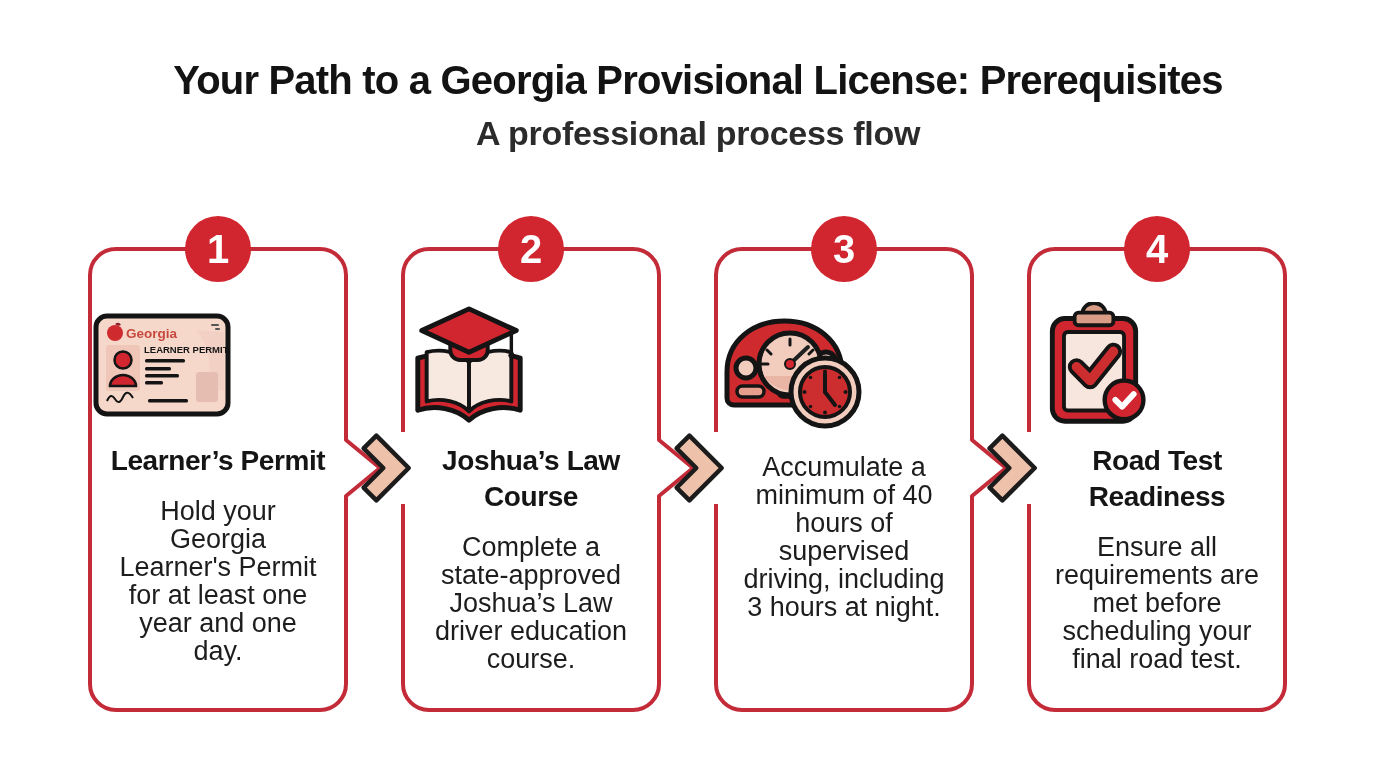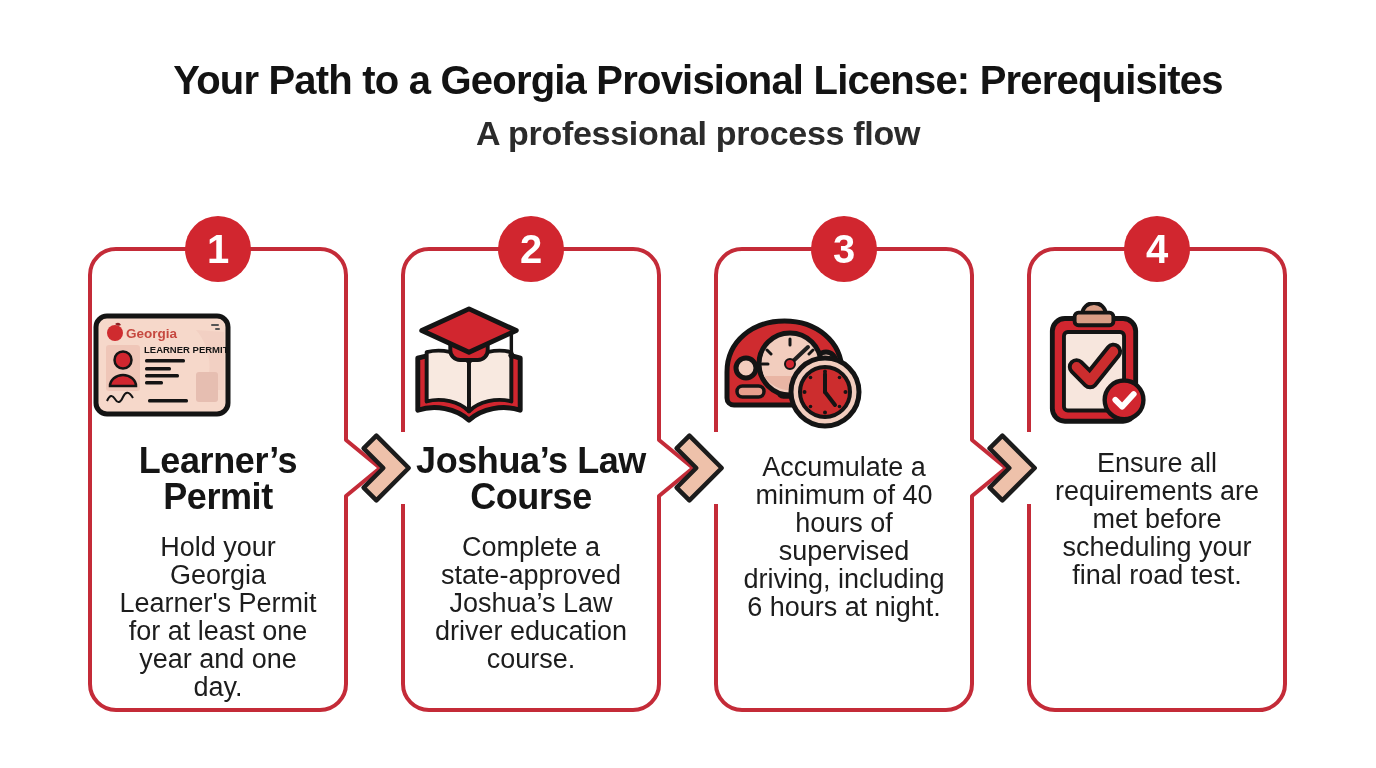--- a/index.html
+++ b/index.html
@@ -27,21 +27,21 @@
   .badge{
     position:absolute;top:-35px;left:50%;transform:translateX(-50%);
     width:66px;height:66px;border-radius:50%;background:#d1262f;
     color:#ffffff;font-size:40px;font-weight:bold;line-height:66px;text-align:center;
     z-index:3;
   }
   .icon-wrap{
     margin-top:48px;height:132px;display:flex;align-items:center;justify-content:flex-start;
   }
   .step-title{
-    margin:12px auto 0 auto;width:236px;font-size:36px;line-height:36px;
+    margin:12px auto 0 auto;width:236px;font-size:28px;line-height:36px;
     font-weight:bold;color:#151515;letter-spacing:-0.4px;
   }
   .step-desc{
     margin:18px auto 0 auto;width:212px;font-size:27px;line-height:28px;
     color:#1d1d1d;
   }
   
   .connector{position:absolute;top:398px;z-index:2;}
   .conn-1{left:328px;} .conn-2{left:641px;} .conn-3{left:954px;}
 </style>
@@ -123,37 +123,38 @@
           <circle cx="92.5" cy="69.5" r="1.8"></circle>
             <circle cx="121.5" cy="69.5" r="1.8"></circle>
           <circle cx="92.5" cy="98.5" r="1.8"></circle>
             <circle cx="121.5" cy="98.5" r="1.8"></circle>
         </g>
         <path d="M107,84 L107,66" stroke="#141414" stroke-width="4" stroke-linecap="round"></path>
         <path d="M107,84 L117,97" stroke="#141414" stroke-width="4" stroke-linecap="round"></path>
       </svg>
     </div>
     <div class="badge">3</div>
-    <p class="step-desc">Accumulate a minimum of 40 hours of supervised driving, including 6 hours at night.</p>
+    <p class="step-desc">Accumulate a minimum of 40 hours of supervised driving, including 3 hours at night.</p>
   </section>
 
   <section class="step-card card-4">
     <div class="badge">4</div>
     <div class="icon-wrap">
       <svg width="126" height="126" viewBox="0 0 130 130">
         <rect x="22" y="17" width="86" height="106" rx="13" fill="#d1262f" stroke="#141414" stroke-width="5"></rect>
         <rect x="34" y="31" width="62" height="81" rx="4" fill="#f7e6dd" stroke="#141414" stroke-width="4"></rect>
         <path d="M53,12 a12,11 0 0 1 24,0 Z" fill="#d99d85" stroke="#141414" stroke-width="4"></path>
         <rect x="45" y="11" width="40" height="13" rx="4" fill="#d99d85" stroke="#141414" stroke-width="4"></rect>
         <path d="M47,67 L61,81 L85,51" fill="none" stroke="#141414" stroke-width="18" stroke-linecap="round" stroke-linejoin="round"></path>
         <path d="M47,67 L61,81 L85,51" fill="none" stroke="#cc2d2e" stroke-width="10" stroke-linecap="round" stroke-linejoin="round"></path>
         <circle cx="96" cy="101" r="20" fill="#d1262f" stroke="#141414" stroke-width="4.5"></circle>
         <path d="M87,101 L94,108 L106,95" fill="none" stroke="#ffffff" stroke-width="6" stroke-linecap="round" stroke-linejoin="round"></path>
       </svg>
     </div>
+    <h3 class="step-title">Road Test Readiness</h3>
     <p class="step-desc">Ensure all requirements are met before scheduling your final road test.</p>
   </section>
 
   <svg class="connector conn-1" width="100" height="140" viewBox="0 0 100 140">
     <rect x="14" y="36" width="8" height="68" fill="#ffffff"></rect>
     <rect x="70" y="34" width="10" height="72" fill="#ffffff"></rect>
     <polyline points="18,34 18,42 52,70 18,98 18,106" fill="none" stroke="#c42b38" stroke-width="4" stroke-linejoin="round"></polyline>
     <path d="M48.4,37.6 L80.7,70 L48.4,102.4 L35.6,89.6 L55.3,70 L35.6,50.4 Z" fill="#eec1aa" stroke="#1c1c1c" stroke-width="4.5" stroke-linejoin="round"></path>
   </svg>
   <svg class="connector conn-2" width="100" height="140" viewBox="0 0 100 140">

